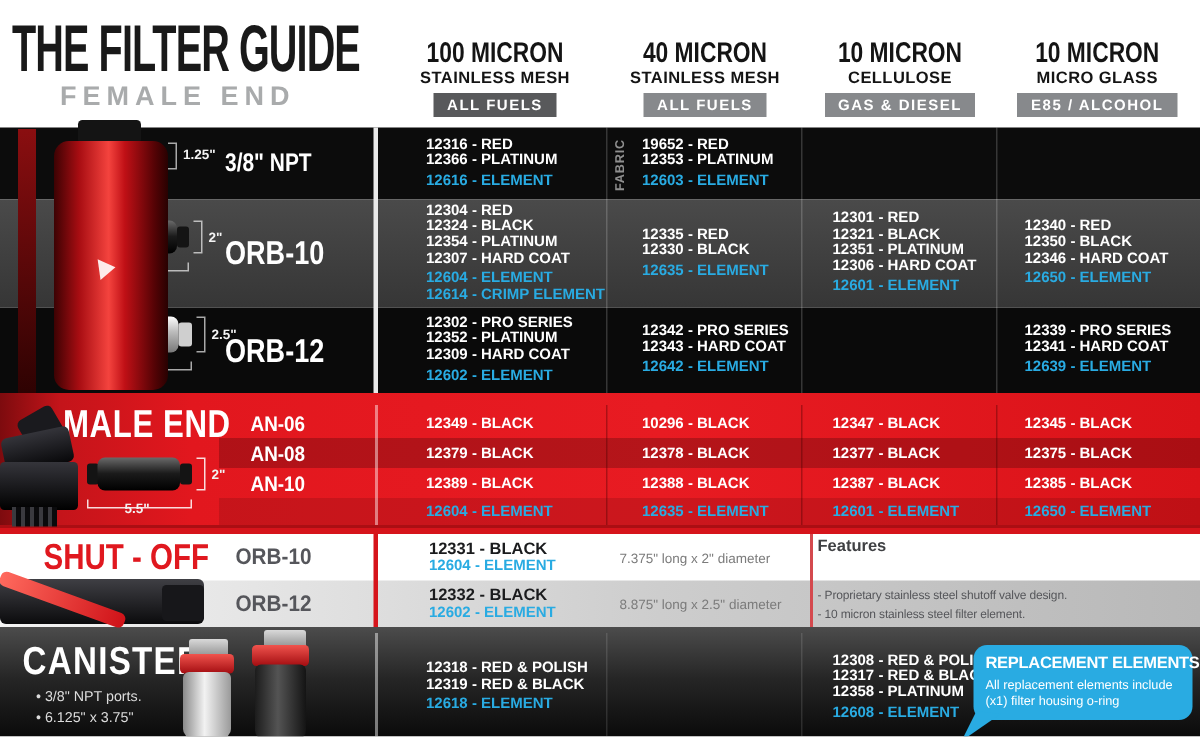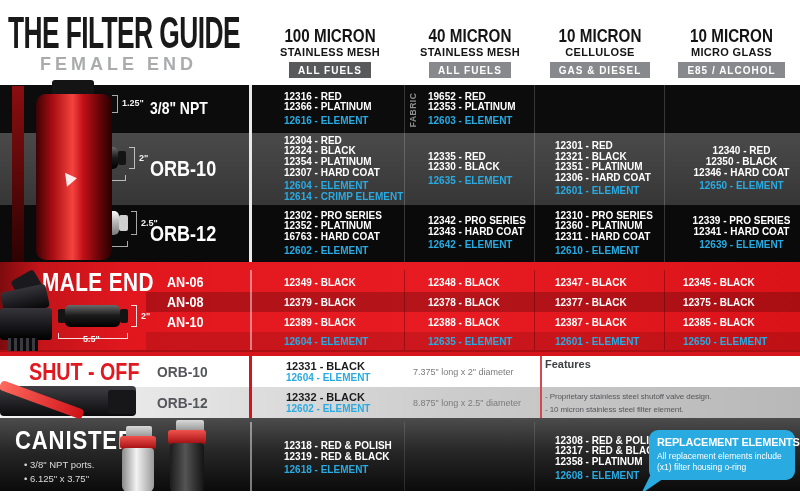--- a/index.html
+++ b/index.html
@@ -25,21 +25,21 @@
 
   
   .row1 { left:0; top:85px;  width:800px; height:48px; background:#0c0c0c; }
   .row2 { left:0; top:133px; width:800px; height:72px; background:linear-gradient(180deg,#4a4a4a,#363636); }
   .row3 { left:0; top:205px; width:800px; height:57px; background:#0a0a0a; }
   .rlabel { position:absolute; color:#fff; }
   .cell { position:absolute; top:0; height:100%; display:flex; flex-direction:column; justify-content:center; }
   .c1 { left:252px; width:153px; padding-left:32px; }
   .c2 { left:405px; width:130px; padding-left:23px; }
   .c3 { left:535px; width:130px; padding-left:20px; }
-  .c4 { left:665px; width:135px; padding-left:18px;align-items:center; }
+  .c4 { left:665px; width:135px; padding-left:18px; }
   .pn  { font-size:10px; font-weight:bold; color:#fff; line-height:10.6px; white-space:nowrap; }
   .elm { color:#29abe2; }
   .gap { margin-top:3px; }
   .fabric { position:absolute; font-size:8.5px; font-weight:bold; color:#8f8f8f; letter-spacing:.5px;
             transform:rotate(-90deg); transform-origin:center center; white-space:nowrap; }
 
   
   .male { left:0; top:262px; width:800px; height:90px;
           background:linear-gradient(90deg,#7d0b0e 0%,#c4141a 5%,#e2171e 16%,#e81b22 55%,#da1319 100%); }
   .mb-dark { position:absolute; left:146px; top:30px; width:654px; height:20px; background:rgba(0,0,0,.22); }
@@ -170,33 +170,27 @@
       <div class="pn">12346 - HARD COAT</div>
       <div class="pn elm gap">12650 - ELEMENT</div>
     </div>
   </div>
 
   <div class="abs row3">
     <span class="rlabel cond sx82" style="left:150px;top:0;height:57px;line-height:57px;font-size:22px;">ORB-12</span>
     <div class="cell c1">
       <div class="pn">12302 - PRO SERIES</div>
       <div class="pn">12352 - PLATINUM</div>
-      <div class="pn">16763 - HARD COAT</div>
+      <div class="pn">12309 - HARD COAT</div>
       <div class="pn elm gap">12602 - ELEMENT</div>
     </div>
     <div class="cell c2">
       <div class="pn">12342 - PRO SERIES</div>
       <div class="pn">12343 - HARD COAT</div>
       <div class="pn elm gap">12642 - ELEMENT</div>
-    </div>
-    <div class="cell c3">
-      <div class="pn">12310 - PRO SERIES</div>
-      <div class="pn">12360 - PLATINUM</div>
-      <div class="pn">12311 - HARD COAT</div>
-      <div class="pn elm gap">12610 - ELEMENT</div>
     </div>
     <div class="cell c4">
       <div class="pn">12339 - PRO SERIES</div>
       <div class="pn">12341 - HARD COAT</div>
       <div class="pn elm gap">12639 - ELEMENT</div>
     </div>
   </div>
 
   <div class="vsep" style="left:249px;top:85px;height:177px;width:3px;background:#eaeaea;"></div>
   <div class="vsep" style="left:404px;top:85px;height:177px;background:rgba(255,255,255,.18);"></div>
@@ -206,21 +200,21 @@
   <div class="abs male">
     <div class="mb-dark"></div>
     <div class="mb-el"></div>
     <div class="mb-btm"></div>
     <span class="cond sx80" style="position:absolute;left:42px;top:5px;font-size:26px;color:#fff;letter-spacing:.5px;">MALE END</span>
     <span class="an-label" style="top:10px;">AN-06</span>
     <span class="an-label" style="top:30px;">AN-08</span>
     <span class="an-label" style="top:50px;">AN-10</span>
 
     <div class="mcell c1" style="top:10px;">12349 - BLACK</div>
-    <div class="mcell c2" style="top:10px;">12348 - BLACK</div>
+    <div class="mcell c2" style="top:10px;">10296 - BLACK</div>
     <div class="mcell c3" style="top:10px;">12347 - BLACK</div>
     <div class="mcell c4" style="top:10px;">12345 - BLACK</div>
 
     <div class="mcell c1" style="top:30px;">12379 - BLACK</div>
     <div class="mcell c2" style="top:30px;">12378 - BLACK</div>
     <div class="mcell c3" style="top:30px;">12377 - BLACK</div>
     <div class="mcell c4" style="top:30px;">12375 - BLACK</div>
 
     <div class="mcell c1" style="top:50px;">12389 - BLACK</div>
     <div class="mcell c2" style="top:50px;">12388 - BLACK</div>

